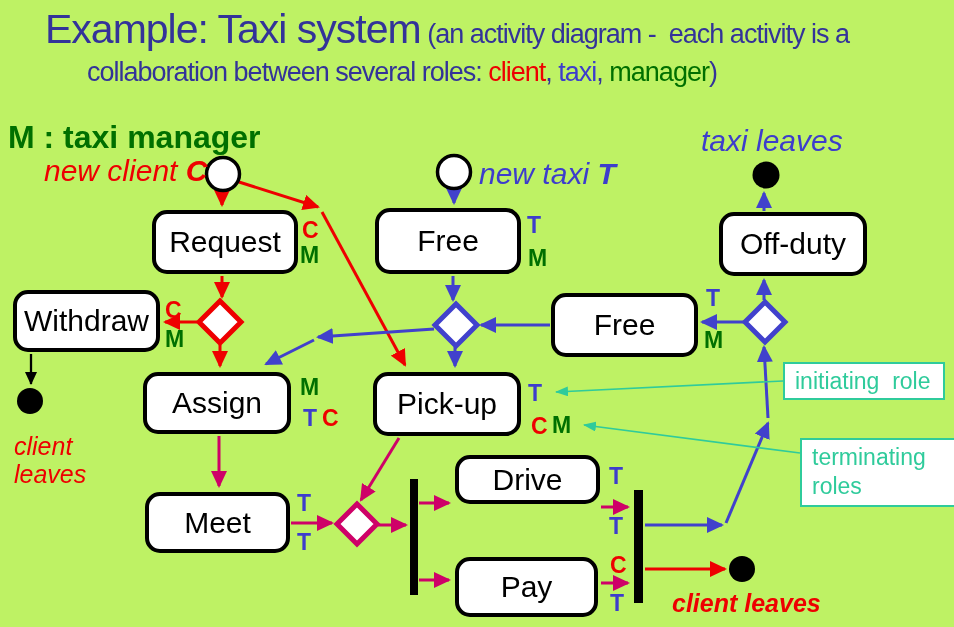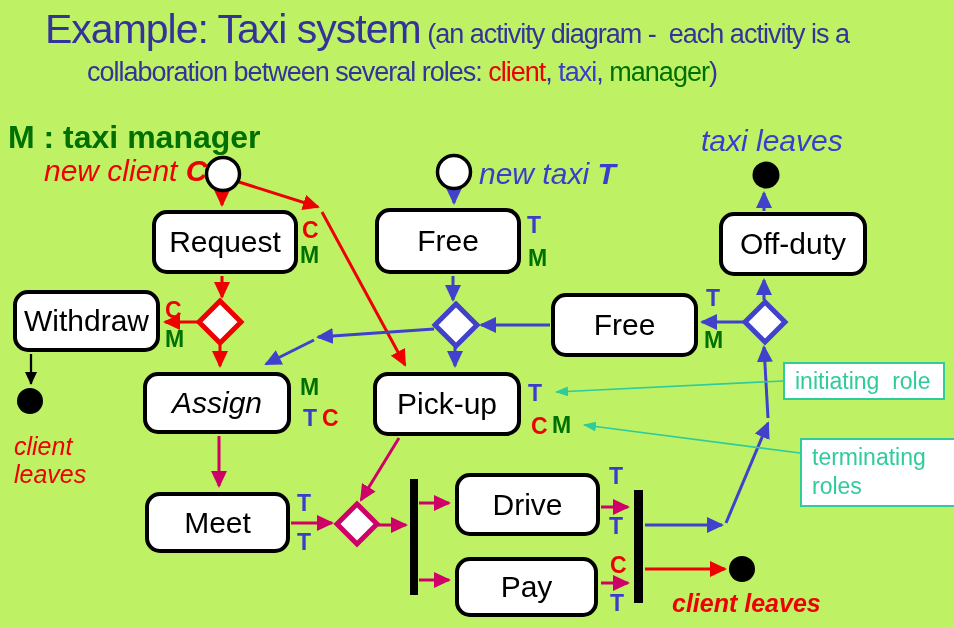--- a/index.html
+++ b/index.html
@@ -122,24 +122,24 @@
     <div>client</div>
     <div>leaves</div>
   </div>
   <div class="ann c-red" style="left:672px;top:589px;font-size:25px;font-weight:bold;">client leaves</div>
 
   <div class="node" style="left:152px;top:210px;width:146px;height:64px;">Request</div>
   <div class="node" style="left:375px;top:208px;width:146px;height:66px;">Free</div>
   <div class="node" style="left:719px;top:212px;width:148px;height:64px;">Off-duty</div>
   <div class="node" style="left:13px;top:290px;width:147px;height:62px;">Withdraw</div>
   <div class="node" style="left:551px;top:293px;width:147px;height:64px;">Free</div>
-  <div class="node" style="left:143px;top:372px;width:148px;height:62px;font-style:italic;">Assign</div>
+  <div class="node" style="left:143px;top:372px;width:148px;height:62px;">Assign</div>
   <div class="node" style="left:373px;top:372px;width:148px;height:64px;">Pick-up</div>
   <div class="node" style="left:145px;top:492px;width:145px;height:61px;">Meet</div>
-  <div class="node" style="left:455px;top:473px;width:145px;height:63px;">Drive</div>
+  <div class="node" style="left:455px;top:455px;width:145px;height:49px;">Drive</div>
   <div class="node" style="left:455px;top:557px;width:143px;height:60px;">Pay</div>
 
   <span class="rl c-red" style="left:302px;top:219px;">C</span>
   <span class="rl c-green" style="left:300px;top:244px;">M</span>
   <span class="rl c-blue" style="left:527px;top:214px;">T</span>
   <span class="rl c-green" style="left:528px;top:247px;">M</span>
   <span class="rl c-red" style="left:165px;top:299px;">C</span>
   <span class="rl c-green" style="left:165px;top:328px;">M</span>
   <span class="rl c-blue" style="left:706px;top:287px;">T</span>
   <span class="rl c-green" style="left:704px;top:329px;">M</span>

